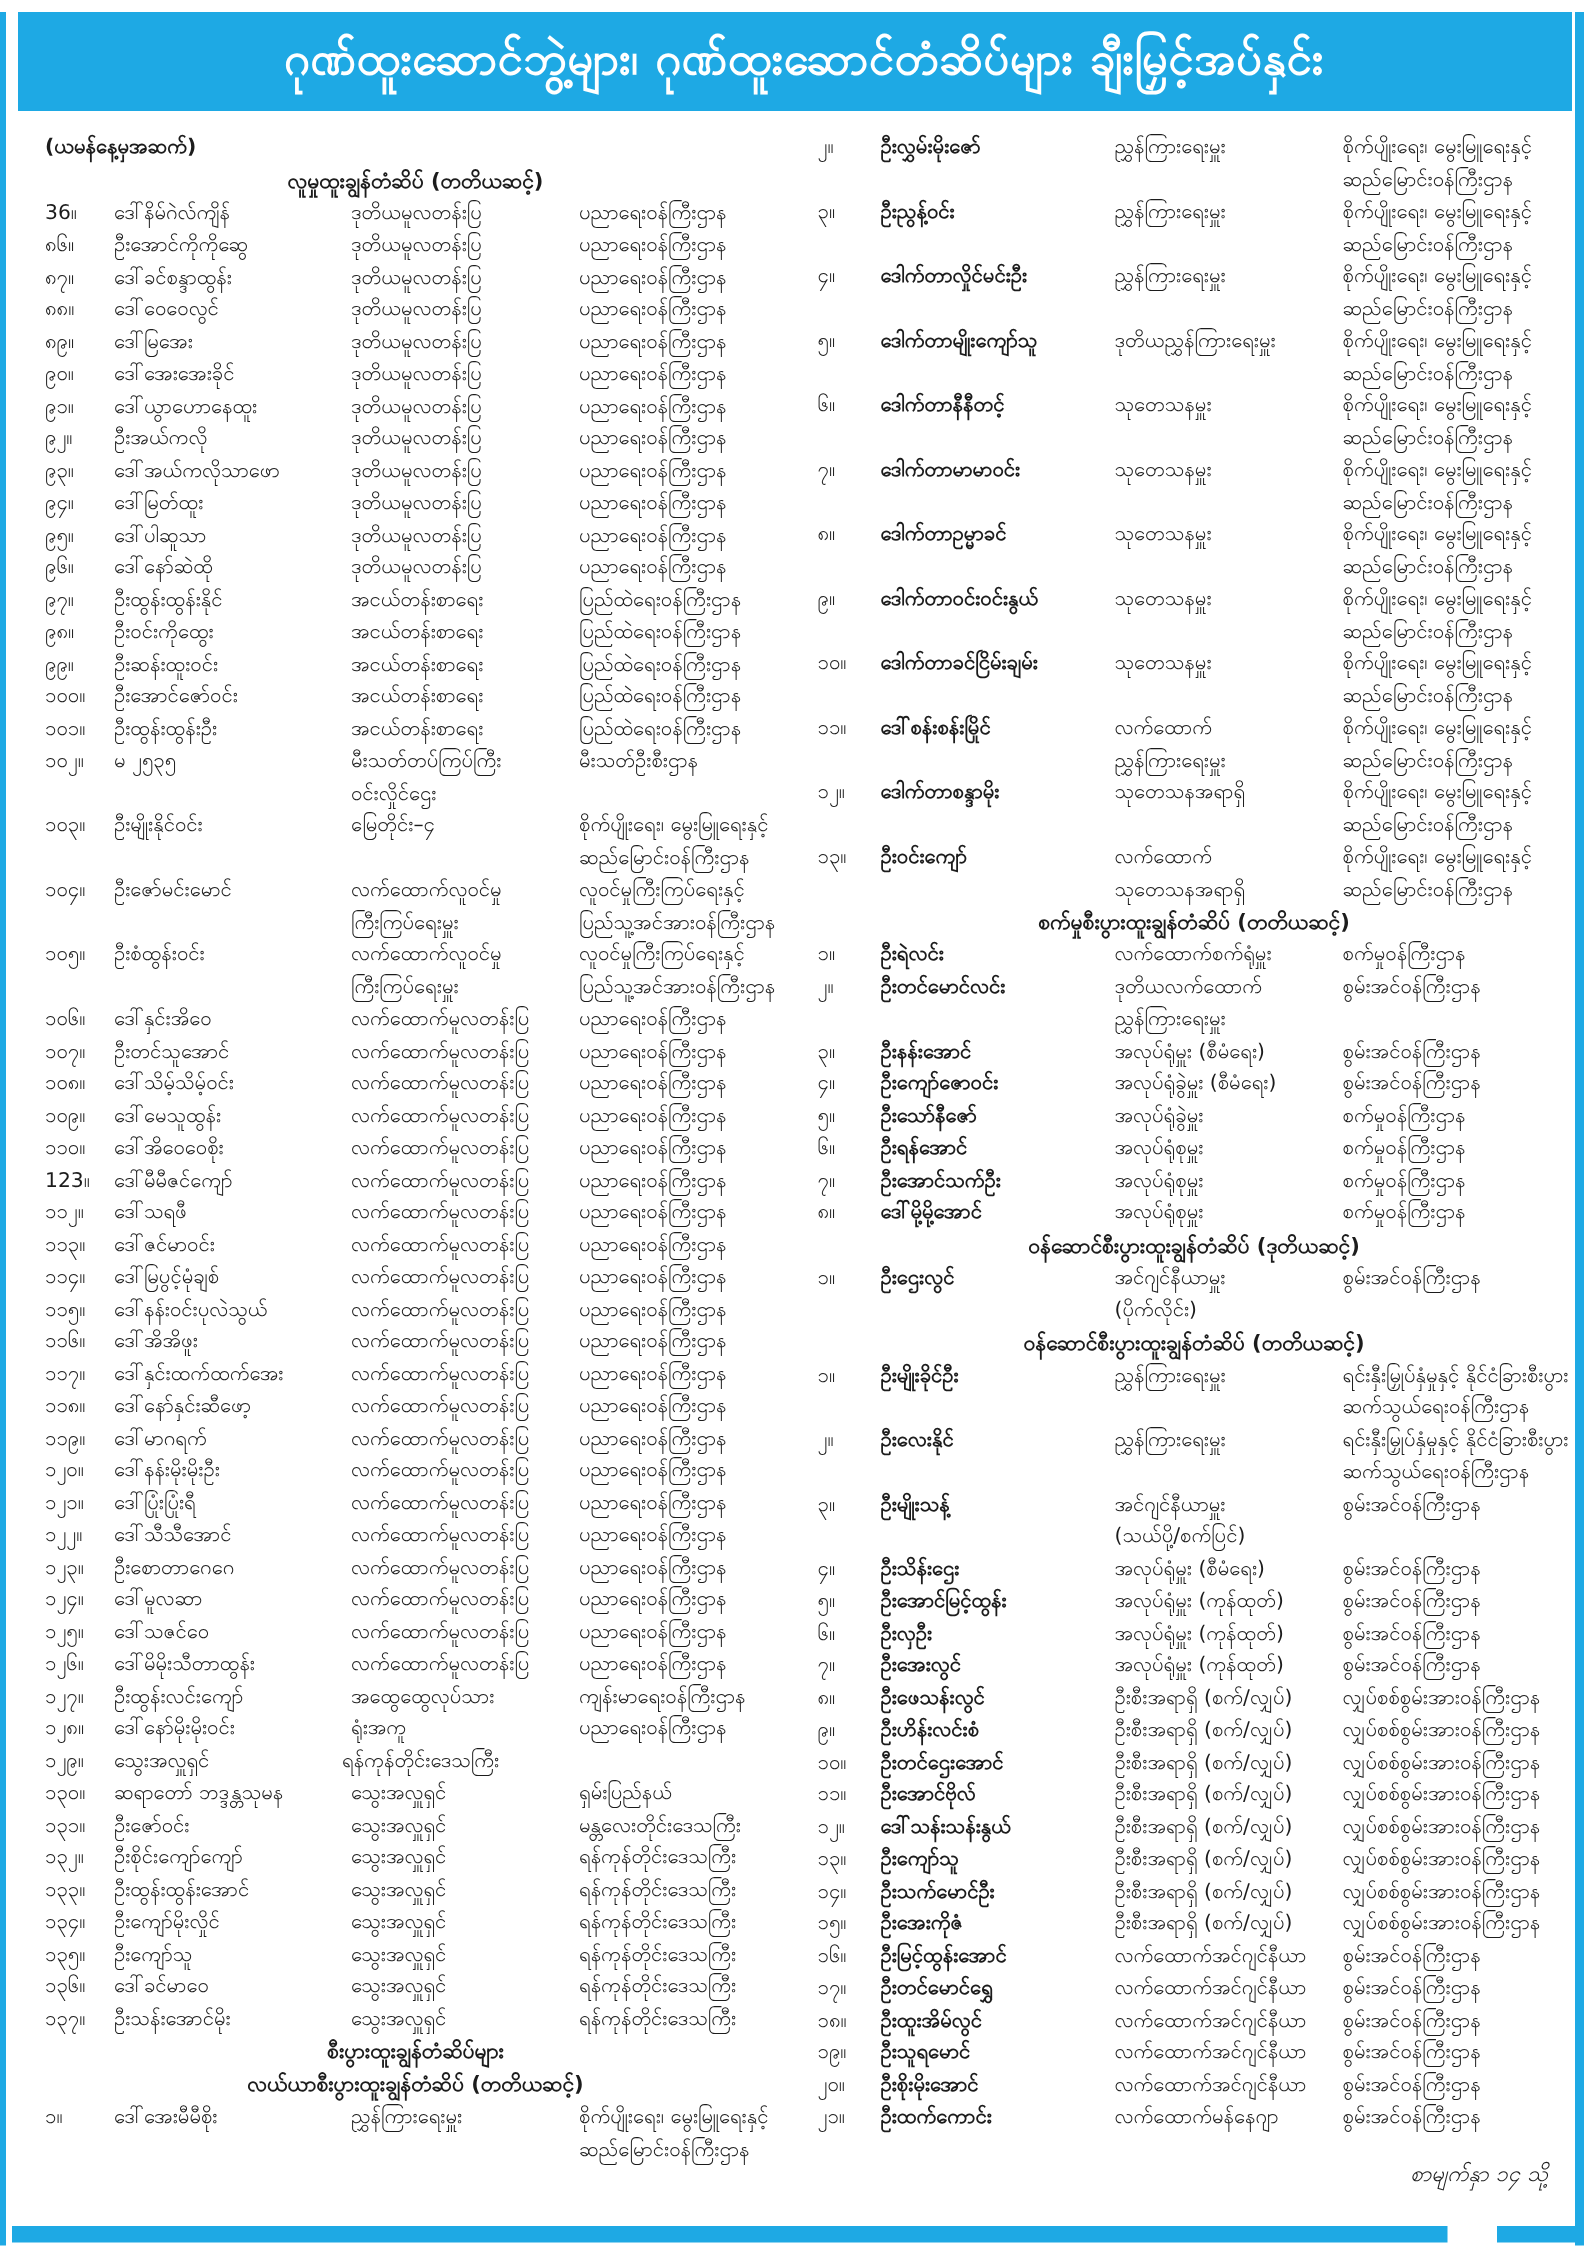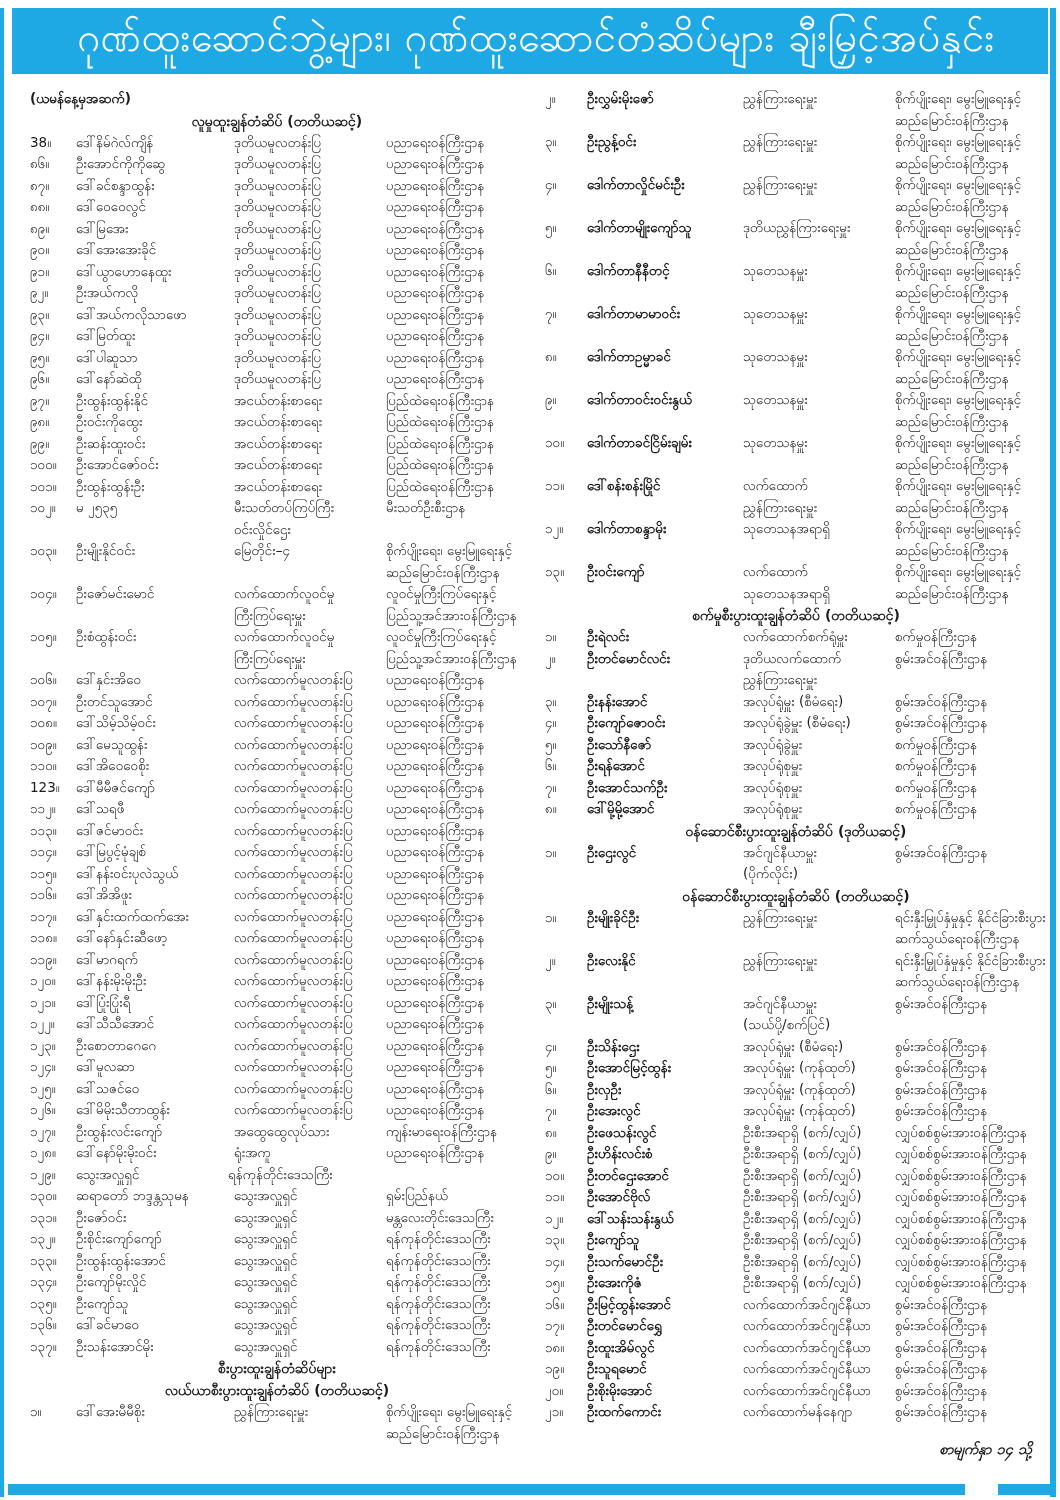--- a/index.html
+++ b/index.html
@@ -17,21 +17,21 @@
   .bottom-bar{position:absolute;top:1484px;height:11px;background:#1ea9e4;}
   .bottom-bar.seg1{left:8px;width:957px;}
   .bottom-bar.seg2{left:998px;width:58px;}
   
   .band{
     position:absolute;left:12px;top:8px;width:1036px;height:66px;
     background:#1ea9e4;
     display:flex;align-items:center;justify-content:center;
   }
   .band .title{
-    color:#ffffff;font-size:40px;font-weight:normal;
+    color:#ffffff;font-size:30px;font-weight:bold;
     letter-spacing:0.5px;white-space:nowrap;margin-left:12px;
   }
   
   .col{position:absolute;top:88px;}
   .col.left{left:30px;width:494px;}
   .col.right{left:545px;width:502px;}
   .note{
     font-weight:bold;font-size:13.5px;line-height:21.5px;
     white-space:pre;
   }
@@ -47,42 +47,42 @@
   .cell.no{width:46px;}
   .cell.name{width:158px;}
   .cell.pos{width:152px;}
   .cell.min{flex:1 1 auto;min-width:0;}
   .col.right .cell.no{width:42px;}
   .col.right .cell.name{width:156px;font-weight:bold;}
   .col.right .cell.pos{width:152px;}
   
   .footer{
     position:absolute;right:28px;top:1440px;
-    font-weight:bold;font-style:italic;font-size:14.5px;
+    font-weight:normal;font-style:italic;font-size:14.5px;
     white-space:pre;
   }
 </style>
 </head>
 <body>
 
 <div id="page">
   <div class="band">
     <div class="title">ဂုဏ်ထူးဆောင်ဘွဲ့များ၊ ဂုဏ်ထူးဆောင်တံဆိပ်များ ချီးမြှင့်အပ်နှင်း</div>
   </div>
 
   <div class="edge-left"></div>
   <div class="edge-right"></div>
   <div class="bottom-bar seg1"></div>
   <div class="bottom-bar seg2"></div>
 
   <div class="col left">
     <div class="note">(ယမန်နေ့မှအဆက်)</div>
   <div class="section">လူမှုထူးချွန်တံဆိပ် (တတိယဆင့်)</div>
       <div class="row">
-        <div class="cell no">38။</div>
+        <div class="cell no">36။</div>
         <div class="cell name">ဒေါ်နိမ်ဂဲလ်ကျိန်</div>
         <div class="cell pos">ဒုတိယမူလတန်းပြ</div>
         <div class="cell min">ပညာရေးဝန်ကြီးဌာန</div>
       </div>
       <div class="row">
         <div class="cell no">၈၆။</div>
         <div class="cell name">ဦးအောင်ကိုကိုဆွေ</div>
         <div class="cell pos">ဒုတိယမူလတန်းပြ</div>
         <div class="cell min">ပညာရေးဝန်ကြီးဌာန</div>
       </div>

